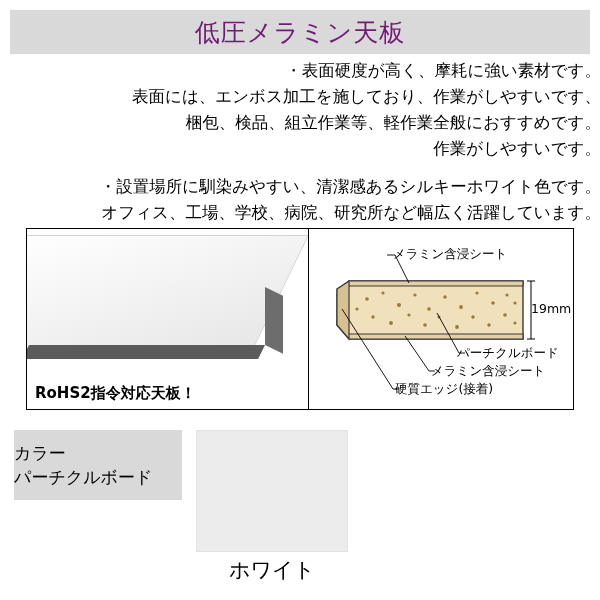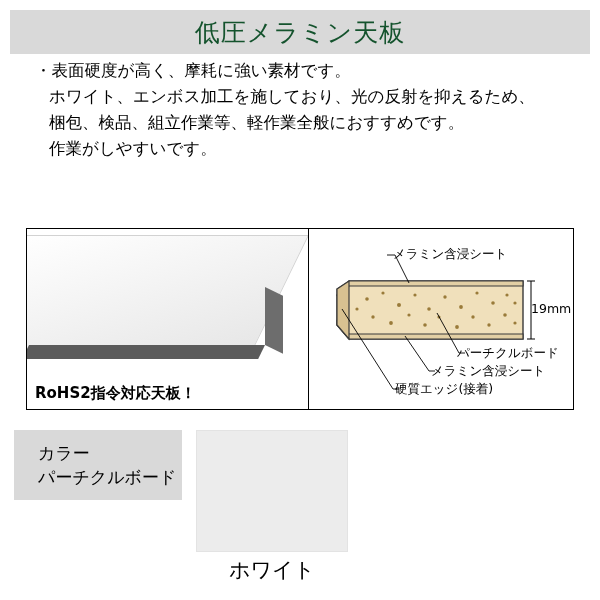--- a/index.html
+++ b/index.html
@@ -24,29 +24,30 @@
     width: 580px;
     height: 44px;
     background: #d9d9d9;
     display: flex;
     align-items: center;
     justify-content: center;
   }
   .title-text {
     font-size: 25px;
     letter-spacing: 1px;
-    color: #14532d;
+    color: #701a75;
   }
 
   
   .bullets {
     position: absolute;
-    left: 35px;
+    left: 41px;
     top: 58px;
     width: 560px;
+    text-align: right;
   }
   .bullet-group {
     margin-bottom: 12px;
   }
   .bullet-line {
     font-size: 16.5px;
     line-height: 26px;
     white-space: nowrap;
   }
   .bullet-line.first {
@@ -141,21 +142,21 @@
   .color-box {
     position: absolute;
     left: 14px;
     top: 430px;
     width: 168px;
     height: 70px;
     background: #d9d9d9;
     display: flex;
     flex-direction: column;
     justify-content: center;
-    padding-left: 24px;
+    padding-left: 0;
     box-sizing: border-box;
   }
   .color-box div {
     font-size: 17px;
     line-height: 24px;
   }
   .swatch {
     position: absolute;
     left: 196px;
     top: 430px;
@@ -177,23 +178,27 @@
 </head>
 <body>
 
 <div class="title-bar">
   <span class="title-text">低圧メラミン天板</span>
 </div>
 
 <div class="bullets">
   <div class="bullet-group">
     <div class="bullet-line first">・表面硬度が高く、摩耗に強い素材です。</div>
-    <div class="bullet-line cont">ホワイト、エンボス加工を施しており、光の反射を抑えるため、</div>
+    <div class="bullet-line cont">表面には、エンボス加工を施しており、作業がしやすいです、</div>
     <div class="bullet-line cont">梱包、検品、組立作業等、軽作業全般におすすめです。</div>
     <div class="bullet-line cont">作業がしやすいです。</div>
+  </div>
+  <div class="bullet-group">
+    <div class="bullet-line first">・設置場所に馴染みやすい、清潔感あるシルキーホワイト色です。</div>
+    <div class="bullet-line cont">オフィス、工場、学校、病院、研究所など幅広く活躍しています。</div>
   </div>
 </div>
 
 <div class="figure-row">
 
   <div class="fig fig-left">
     <div class="panel-photo">
       <div class="panel-top"></div>
       <div class="panel-edge2"></div>
       <div class="panel-edge"></div>

